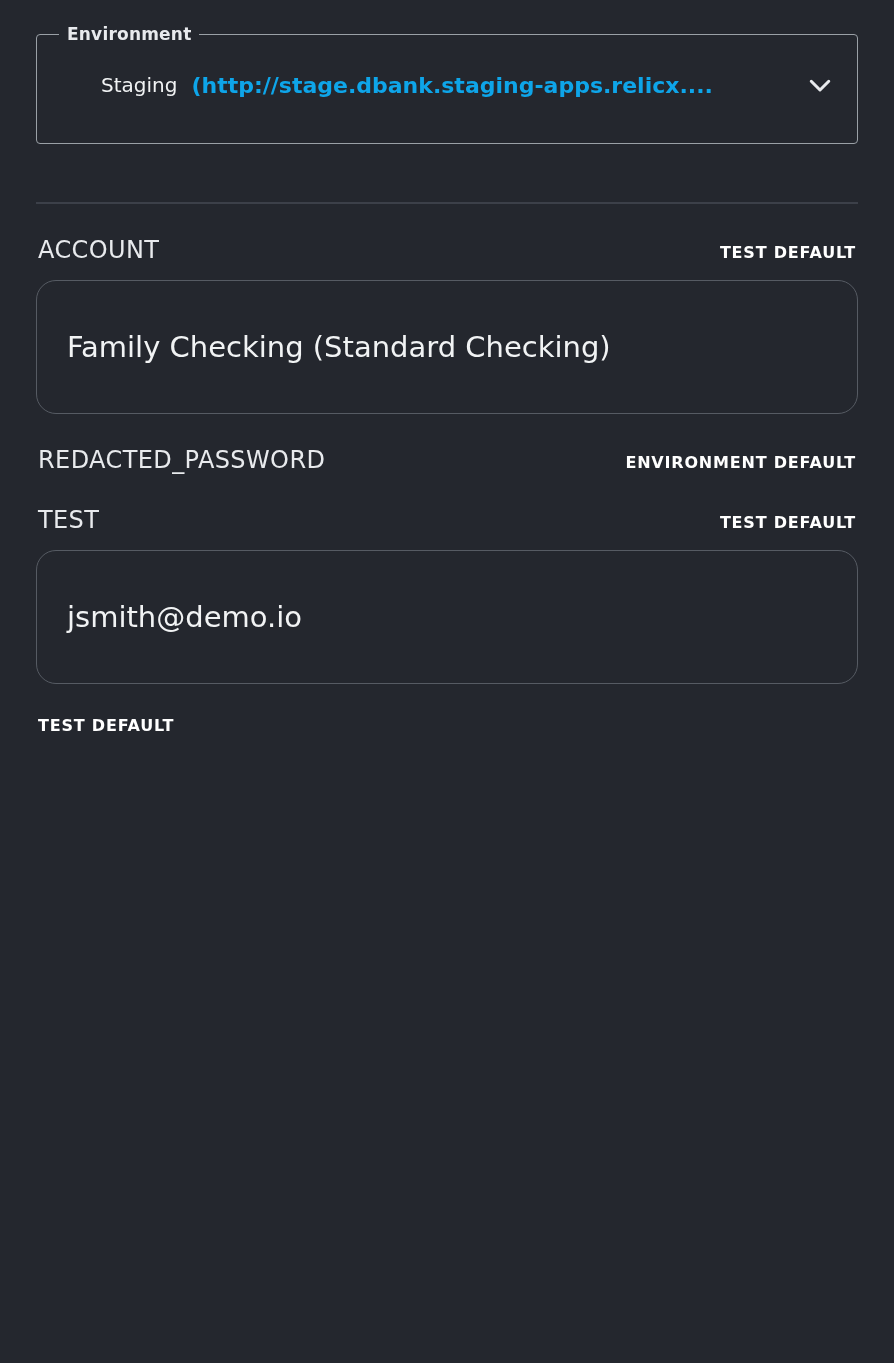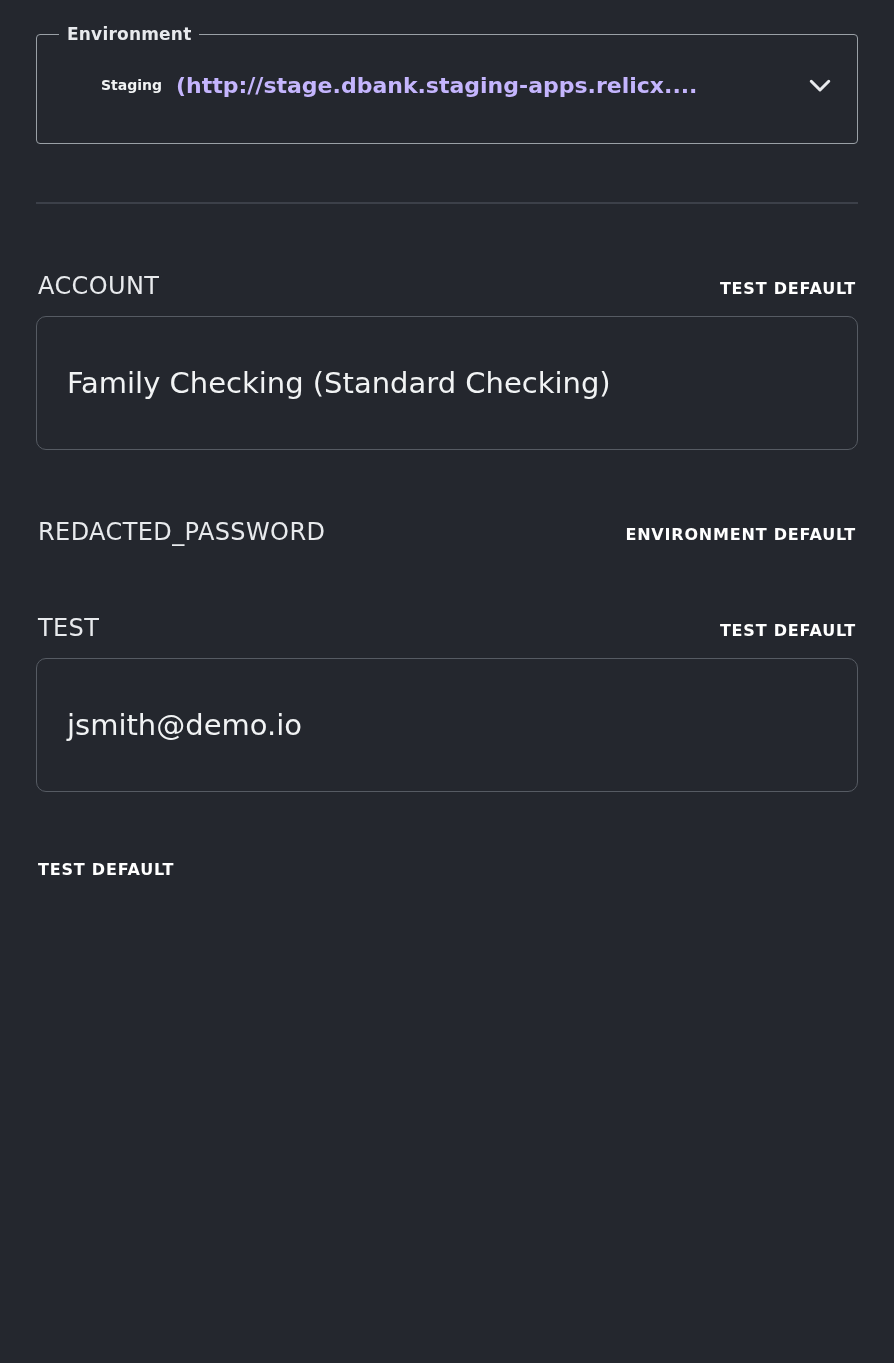--- a/index.html
+++ b/index.html
@@ -42,29 +42,29 @@
     letter-spacing: 0.2px;
   }
   .env-row {
     display: flex;
     align-items: center;
     height: 82px;
     padding: 0 22px 0 64px;
     box-sizing: border-box;
   }
   .env-name {
-    font-size: 14px;
-    font-weight: 700;
+    font-size: 20px;
+    font-weight: 400;
     color: #f1f3f4;
     white-space: nowrap;
   }
   .env-url {
     font-size: 22px;
     font-weight: 700;
-    color: #c4b5fd;
+    color: #0ea5e9;
     margin-left: 14px;
     white-space: nowrap;
     overflow: hidden;
     text-overflow: clip;
     flex: 1;
   }
   .chevron {
     width: 30px;
     height: 30px;
     flex: 0 0 auto;
@@ -77,21 +77,21 @@
 
   
   .divider {
     height: 2px;
     background: #3c4049;
     margin: 58px 0 0 0;
   }
 
   
   .field {
-    margin-top: 68px;
+    margin-top: 32px;
   }
   .field:first-of-type { margin-top: 62px; }
 
   .field-header {
     display: flex;
     align-items: baseline;
     justify-content: space-between;
     padding: 0 2px 0 2px;
     margin-bottom: 16px;
   }
@@ -102,21 +102,21 @@
   }
   .field-tag {
     font-size: 16px;
     font-weight: 700;
     color: #ffffff;
     letter-spacing: 0.8px;
   }
   .field-input {
     height: 134px;
     border: 1px solid #565b63;
-    border-radius: 10px;
+    border-radius: 20px;
     display: flex;
     align-items: center;
     padding: 0 30px;
     box-sizing: border-box;
     background: transparent;
     font-size: 29px;
     color: #f1f3f4;
   }
 </style>
 </head>

